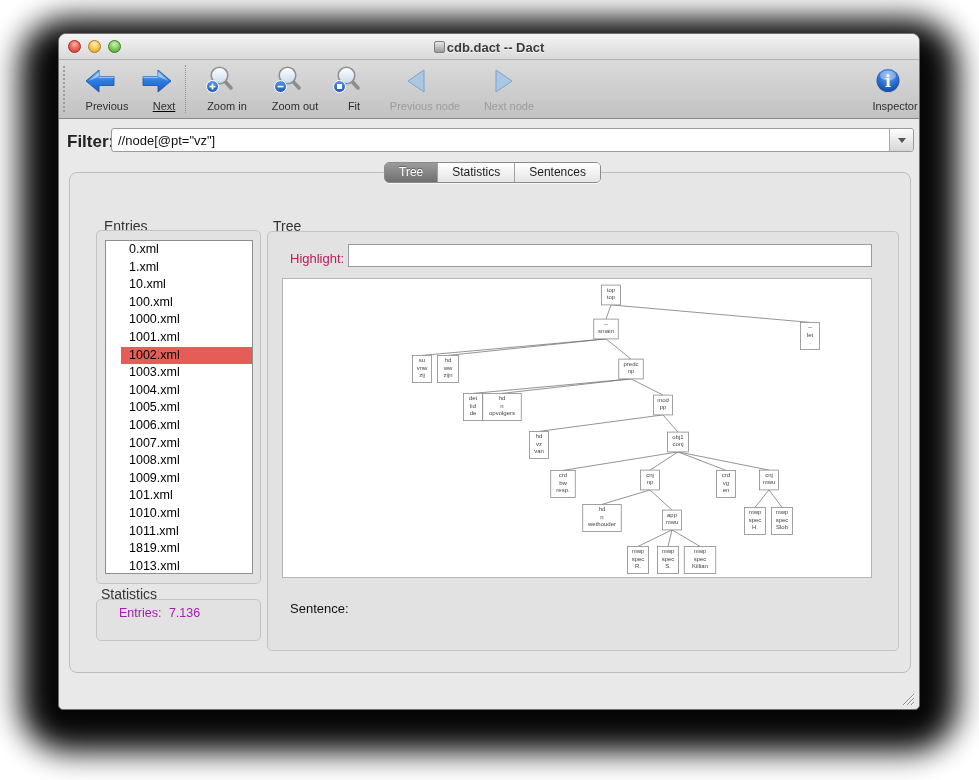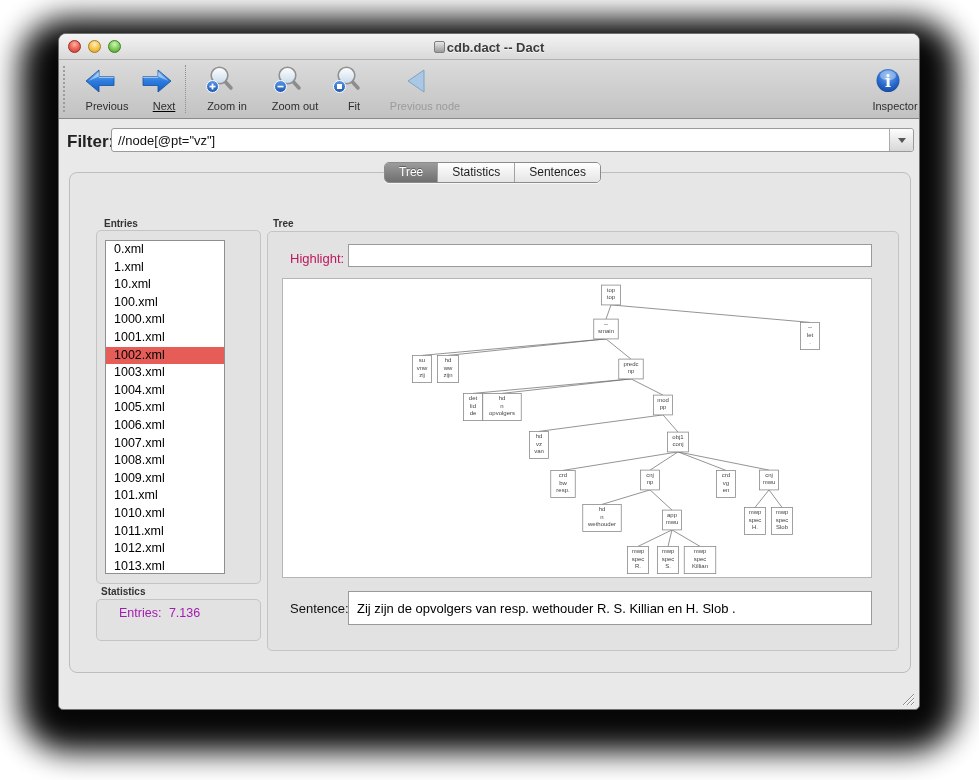--- a/index.html
+++ b/index.html
@@ -58,26 +58,26 @@
   .tab { padding:0 14px; font-size:12px; line-height:19px; color:#1c1c1c;
     background:linear-gradient(#ffffff,#e5e5e5); border-left:1px solid #a2a2a2; }
   .tab:first-child { border-left:none; }
   .tab.selected { background:linear-gradient(#9c9c9c,#6f6f6f); color:#fff;
     text-shadow:0 -1px 0 rgba(0,0,0,.35); }
 
   
   .main-panel { position:absolute; left:10px; top:138px; width:842px; height:501px;
     background:#e6e6e6; border:1px solid #bdbdbd; border-radius:8px; }
 
-  .group-label { position:absolute; font-size:10px; color:#333;font-weight:bold; }
+  .group-label { position:absolute; font-size:14px; color:#333; }
   .sub-panel { position:absolute; background:#e2e2e2; border:1px solid #c4c4c4; border-radius:5px; }
 
   
-  .entries-list { position:absolute; left:46px; top:206px; width:120px; height:334px;
-    background:#fff; border:1px solid #8f8f8f; overflow:hidden; }
+  .entries-list { position:absolute; left:46px; top:206px; width:148px; height:334px;
+    background:#fff; border:1px solid #8f8f8f; overflow:hidden;padding-left:15px; }
   .list-row { height:17.6px; line-height:17.6px; font-size:12.5px; color:#000; padding-left:8px;
     white-space:nowrap; }
   .list-row.selected { background:#e65c57; }
   .list-scrollbar { position:absolute; right:47px; top:207px; width:13px; height:332px;
     background:#f4f4f4; border-left:1px solid #d2d2d2; }
   .list-thumb { position:absolute; left:1px; top:2px; width:10px; height:44px; border-radius:5px;
     background:linear-gradient(90deg,#cfcfd4,#9c9da6); border:1px solid #9395a0; }
 
   
   .stats-text { position:absolute; left:60px; top:572px; font-size:12.5px; color:#a21caf; }
@@ -222,20 +222,28 @@
 
       <div class="tbtn disabled" style="left:309px;width:100px;">
         <div class="icon-box">
           <svg width="30" height="26" viewBox="0 0 30 26">
             <polygon points="21,2 5,13 21,24" fill="#aac7e4" stroke="#7fa3c6" stroke-width="1"></polygon>
           </svg>
         </div>
         <div class="tlabel">Previous node</div>
       </div>
 
+      <div class="tbtn disabled" style="left:393px;width:100px;">
+        <div class="icon-box">
+          <svg width="30" height="26" viewBox="0 0 30 26">
+            <polygon points="9,2 25,13 9,24" fill="#aac7e4" stroke="#7fa3c6" stroke-width="1"></polygon>
+          </svg>
+        </div>
+        <div class="tlabel">Next node</div>
+      </div>
 
       <div class="tbtn" style="left:789px;width:80px;">
         <div class="icon-box">
           <svg width="30" height="30" viewBox="0 0 30 30">
             <defs>
                 <radialGradient id="sph" cx="0.5" cy="0.3" r="0.8">
               <stop offset="0" stop-color="#6fa9ee"></stop>
                   <stop offset=".6" stop-color="#2565c8"></stop>
                   <stop offset="1" stop-color="#123f8e"></stop>
             </radialGradient>
@@ -280,21 +288,21 @@
         <div class="list-row">1003.xml</div>
         <div class="list-row">1004.xml</div>
         <div class="list-row">1005.xml</div>
         <div class="list-row">1006.xml</div>
         <div class="list-row">1007.xml</div>
         <div class="list-row">1008.xml</div>
         <div class="list-row">1009.xml</div>
         <div class="list-row">101.xml</div>
         <div class="list-row">1010.xml</div>
         <div class="list-row">1011.xml</div>
-        <div class="list-row">1012.xml</div>
+        <div class="list-row">1819.xml</div>
         <div class="list-row">1013.xml</div>
       </div>
     <div class="list-scrollbar">
       <div class="list-thumb"></div>
     </div>
 
     <span class="group-label" style="left:42px;top:552px;">Statistics</span>
     <div class="sub-panel" style="left:37px;top:565px;width:165px;height:42px;"></div>
     <div class="stats-text">
       <span>Entries:</span>
@@ -407,21 +415,20 @@
           <text x="385" y="281.59999999999997" text-anchor="middle" font-size="6" fill="#444" font-family="'Liberation Sans',sans-serif">spec</text>
           <text x="385" y="288.79999999999995" text-anchor="middle" font-size="6" fill="#444" font-family="'Liberation Sans',sans-serif">S.</text>
           <rect x="401.25" y="267.4" width="31.5" height="27.200000000000003" fill="#fff" stroke="#8a8a8a" stroke-width="0.8"></rect>
           <text x="417" y="274.4" text-anchor="middle" font-size="6" fill="#444" font-family="'Liberation Sans',sans-serif">mwp</text>
           <text x="417" y="281.59999999999997" text-anchor="middle" font-size="6" fill="#444" font-family="'Liberation Sans',sans-serif">spec</text>
           <text x="417" y="288.79999999999995" text-anchor="middle" font-size="6" fill="#444" font-family="'Liberation Sans',sans-serif">Killian</text>
         </svg>
     </div>
 
     <span class="sent-label">Sentence:</span>
-    <input class="sent-input" type="text" value="Zij zijn de opvolgers van resp. wethouder R. S. Killian en H. Slob ." style="">
 
     <div class="resize-grip">
       <svg width="14" height="14" viewBox="0 0 14 14">
         <line x1="13" y1="2" x2="2" y2="13" stroke="#8d8d8d" stroke-width="1"></line>
         <line x1="13" y1="6" x2="6" y2="13" stroke="#8d8d8d" stroke-width="1"></line>
         <line x1="13" y1="10" x2="10" y2="13" stroke="#8d8d8d" stroke-width="1"></line>
         <line x1="13" y1="3" x2="3" y2="13" stroke="#fdfdfd" stroke-width="1"></line>
         <line x1="13" y1="7" x2="7" y2="13" stroke="#fdfdfd" stroke-width="1"></line>
         <line x1="13" y1="11" x2="11" y2="13" stroke="#fdfdfd" stroke-width="1"></line>
       </svg>

